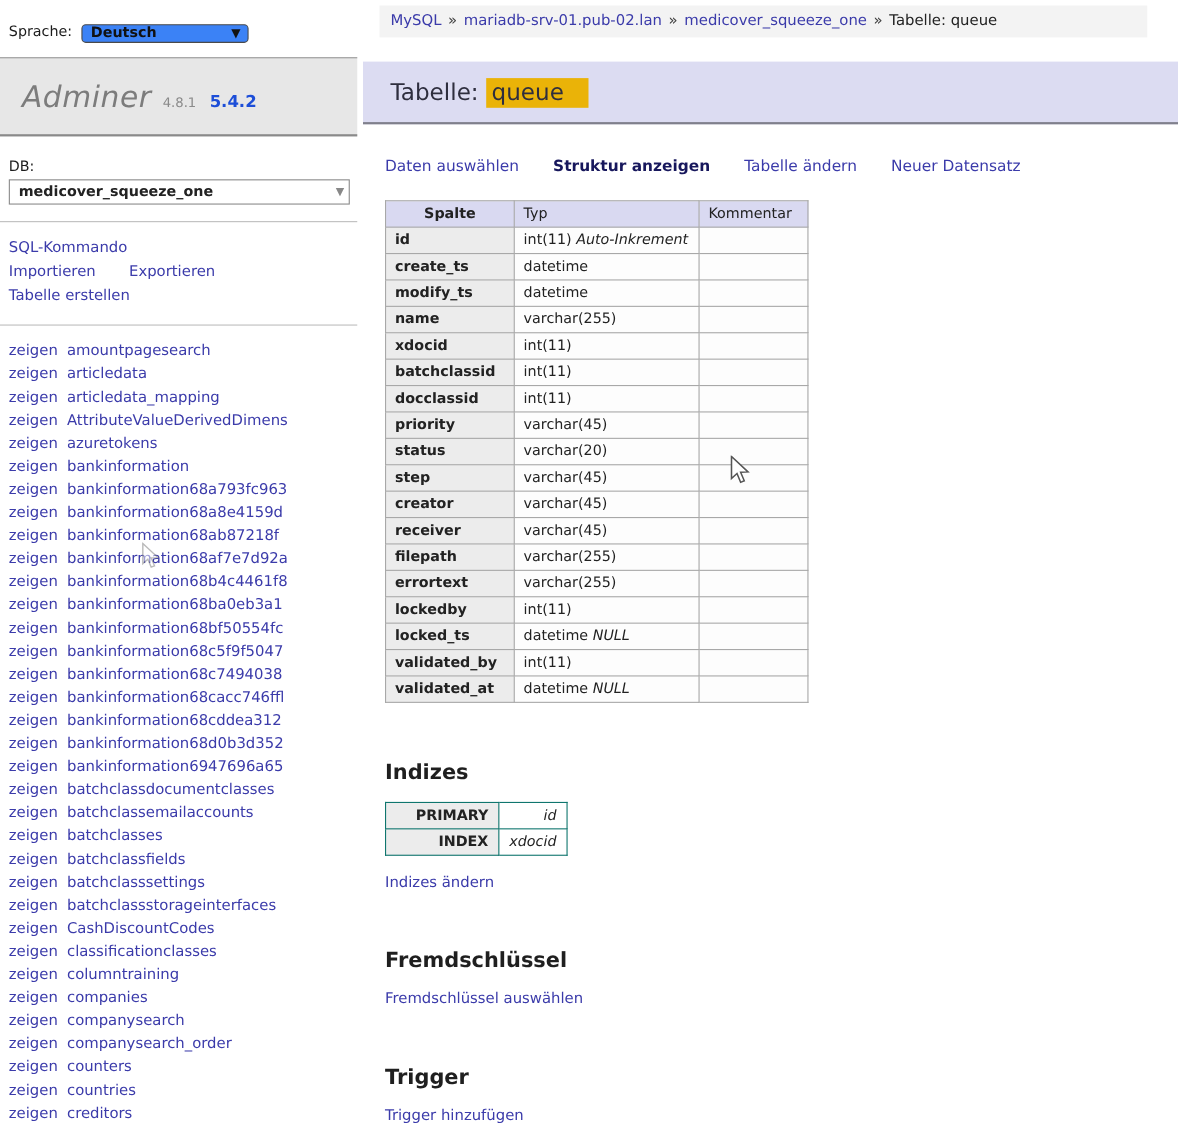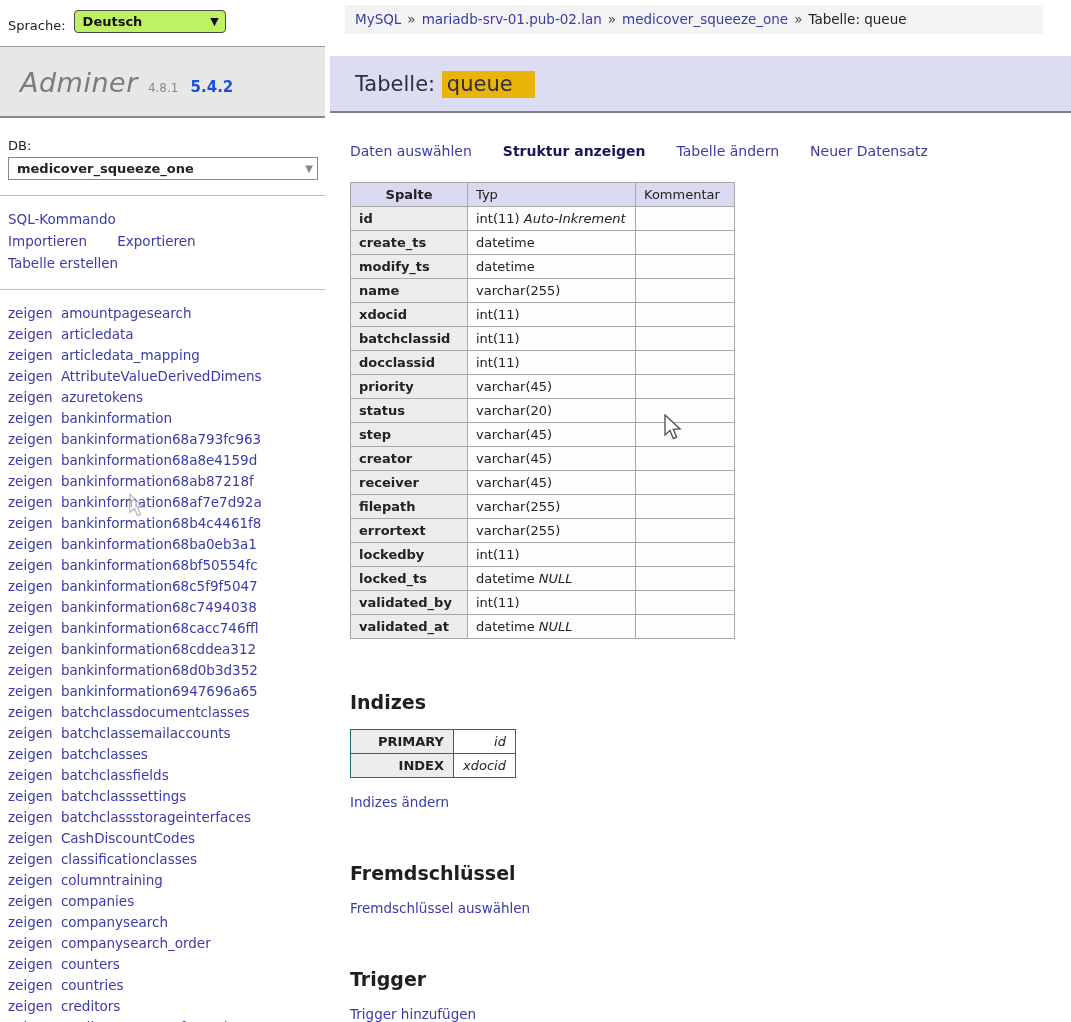--- a/index.html
+++ b/index.html
@@ -2,25 +2,25 @@
 <html><head>
 <meta charset="utf-8">
 <style>
   * { margin:0; padding:0; box-sizing:border-box; }
   html,body { width:1071px; height:1022px; overflow:hidden; background:#fff;
     font-family:"DejaVu Sans","Liberation Sans",sans-serif; font-size:13px; color:#222; }
   a { color:#3b3baa; text-decoration:none; cursor:pointer; }
 
   
   #sidebar { position:absolute; left:0; top:0; width:325px; height:1022px; overflow:hidden; background:#fff; }
-  .lang-row { padding:10px 0 0 8px; display:flex; align-items:flex-end; gap:8px; }
+  .lang-row { padding:10px 0 0 8px; display:flex; align-items:flex-start; gap:8px;margin-top:12px; }
   .lang-row label { color:#1c1c1c; }
   .select-box { display:inline-flex; align-items:center; justify-content:space-between;
-    border:1.5px solid #4a4a4a; border-radius:4px; background:#bef264; padding:2px 6px 3px 8px;
-    width:152px; height:23px; font-weight:600; color:#111; cursor:pointer; }
+    border:1.5px solid #4a4a4a; border-radius:4px; background:#3b82f6; padding:2px 6px 3px 8px;
+    width:152px; height:17px; font-weight:600; color:#111; cursor:pointer; }
   .select-box .chev { font-size:11px; color:#111; margin-left:6px; }
   .adminer-box { margin-top:13px; background:#e7e7e7; border-top:1px solid #9a9a9a;
     border-bottom:2px solid #8a8a8a; padding:20px 0 18px 20px; }
   .adminer-title { font-style:italic; font-size:27px; color:#7c7c7c; letter-spacing:.5px; }
   .adminer-ver { font-size:12px; color:#8a8a8a; margin-left:6px; }
   .adminer-new { font-size:15px; font-weight:700; color:#1d4ed8; margin-left:8px; }
   .db-block { padding:20px 0 0 8px; }
   .db-label { color:#1c1c1c; margin-bottom:4px; }
   .db-select { display:flex; align-items:center; justify-content:space-between;
     width:310px; height:23px; border:1px solid #8a8a8a; background:#fff; padding:2px 4px; cursor:pointer; }

